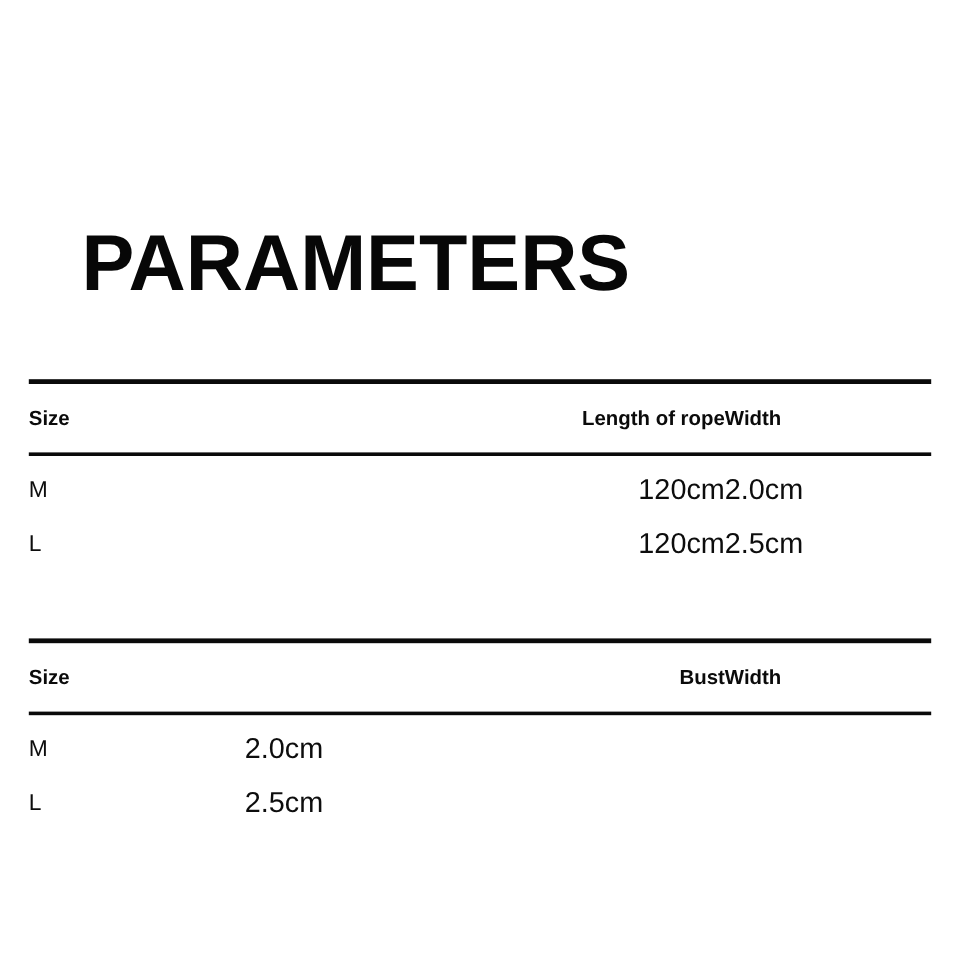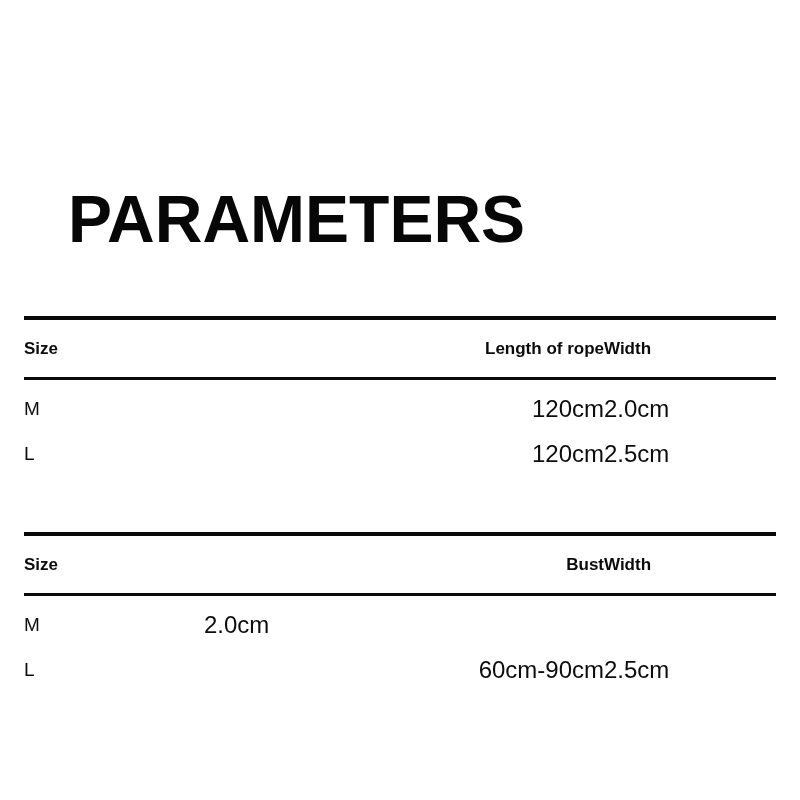--- a/index.html
+++ b/index.html
@@ -135,18 +135,17 @@
       <div class="col col-middle head-cell">Bust</div>
       <div class="col col-width head-cell">Width</div>
     </div>
     <div class="rule-thin"></div>
     <div class="data-row first-data">
       <div class="col col-size cell cell-size">M</div>
       <div class="col col-width cell">2.0cm</div>
     </div>
     <div class="data-row">
       <div class="col col-size cell cell-size">L</div>
-      <div class="col col-middle cell">60cm-90cm</div>
       <div class="col col-width cell">2.5cm</div>
     </div>
   </div>
 
 </div>
 
 </body></html>

